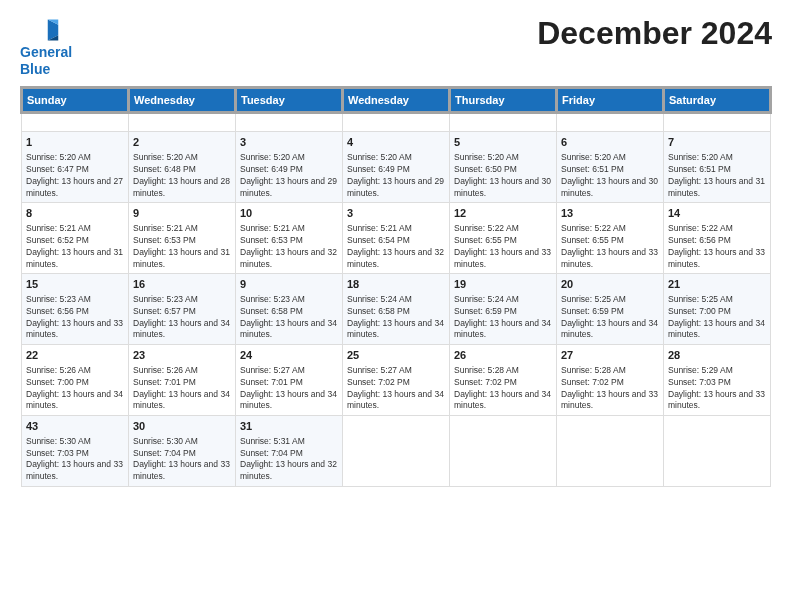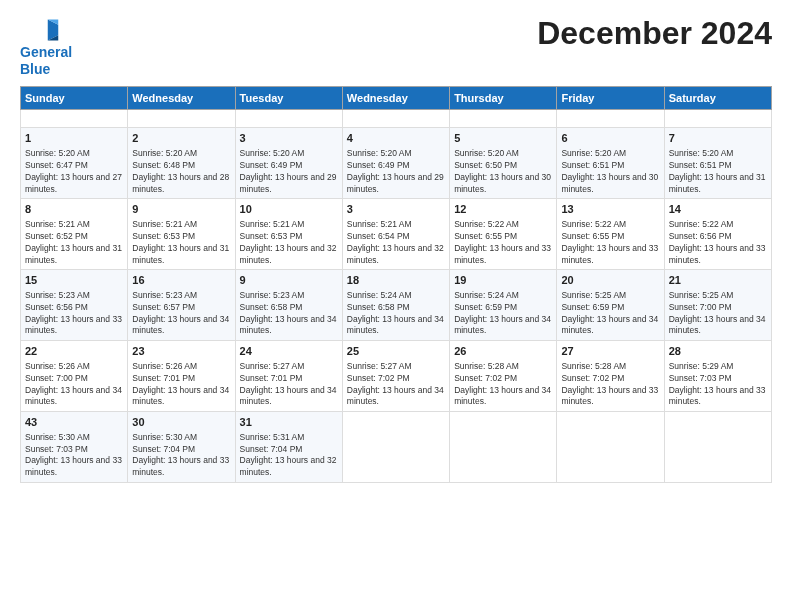--- a/index.html
+++ b/index.html
@@ -58,21 +58,21 @@
       border-collapse: collapse;
       table-layout: fixed;
     }
     thead tr th {
       background-color: #1a6fbb;
       color: #fff;
       font-size: 11px;
       font-weight: bold;
       padding: 5px 4px;
       text-align: left;
-      border: 1px solid #a3a3a3;
+      border: 3px solid #a3a3a3;
     }
     tbody tr td {
       font-size: 8.5px;
       color: #333;
       padding: 3px 4px;
       vertical-align: top;
       border: 1px solid #ddd;
       background: #fff;
       line-height: 1.4;
     }

